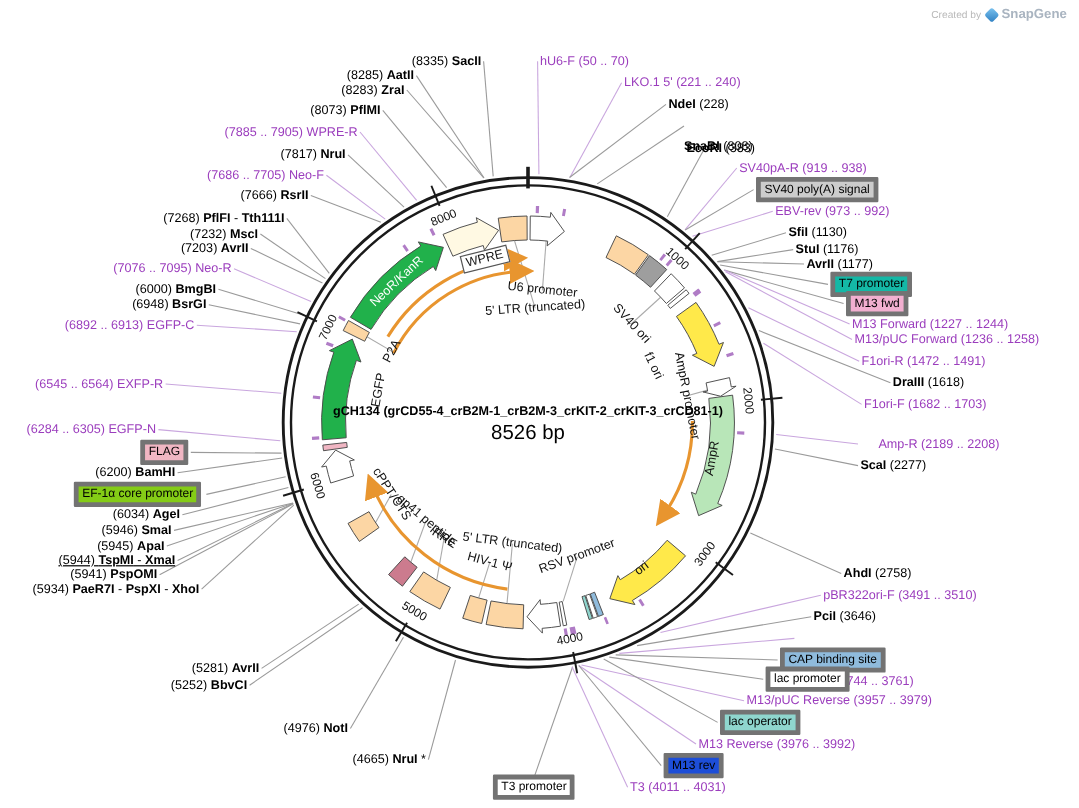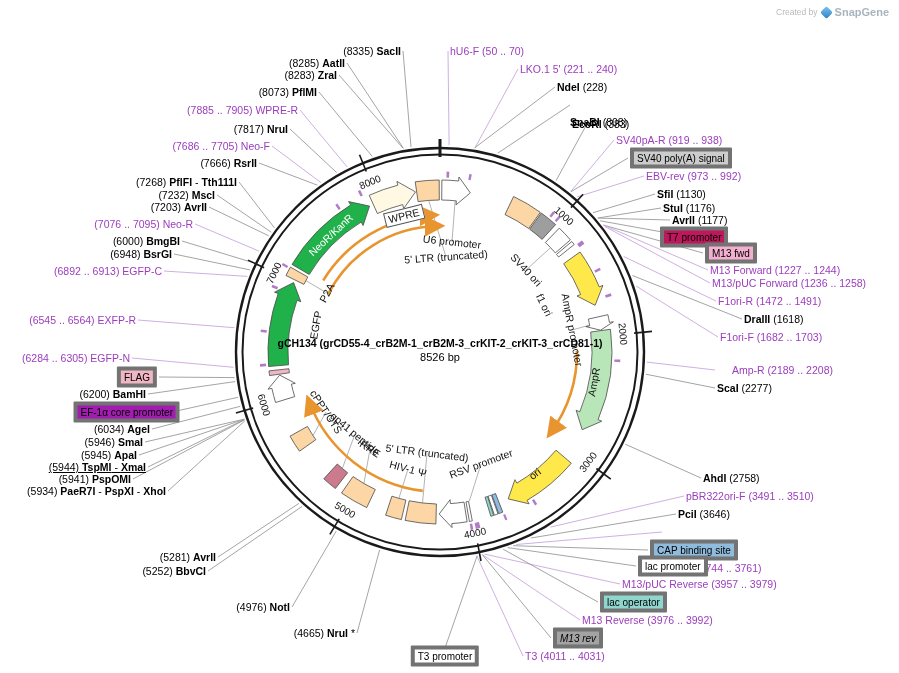--- a/index.html
+++ b/index.html
@@ -11,21 +11,21 @@
   .lbl{position:absolute;white-space:nowrap;font-size:10.5px;color:#000;line-height:12px;z-index:3}
   .lbl .b{font-weight:bold}
   .lbl.purple{color:#9B3DBD}
   .lbl.boxed{border:4px solid #737373;padding:0 3px;line-height:13px;font-size:10px;background:#fff;border-radius:1px}
   .inner{position:absolute;white-space:nowrap;font-size:10.5px;color:#111;line-height:11px;z-index:2}
   .inner.boxed2{background:#fff;border:1px solid #555;padding:0 3px;line-height:13px}
   .inner.white{color:#fff}
   .poslbl{position:absolute;white-space:nowrap;font-size:10px;color:#111;z-index:2}
   #center-title{position:absolute;left:440px;top:337px;transform:translateX(-50%);text-align:center;z-index:4}
   .ptitle{font-size:10.5px;font-weight:bold;white-space:nowrap;color:#000}
-  .psize{font-size:11px;margin-top:2px;color:#000}
+  .psize{font-size:17px;margin-top:2px;color:#000}
   #watermark{position:absolute;top:6px;right:10px;display:flex;align-items:center;gap:4px;z-index:5}
   .wm-created{font-size:8.5px;color:#b9b9b9}
   .wm-gem{width:9px;height:9px;background:linear-gradient(135deg,#7cc4f0,#2e7fc2);transform:rotate(45deg);border-radius:2px;display:inline-block}
   .wm-brand{font-size:11px;color:#a9b4c0;font-weight:bold}
 </style>
 </head>
 <body>
 
 <div id="canvas">
   <svg id="map-svg" width="899" height="673" viewBox="0 0 899 673">
@@ -207,21 +207,21 @@
       <div class="lbl" style="left: 215px; top: 195px; transform: translate(-100%, -50%);"><span class="n">(7232) </span><span class="b">MscI</span></div>
       <div class="lbl" style="left: 207px; top: 207px; transform: translate(-100%, -50%);"><span class="n">(7203) </span><span class="b">AvrII</span></div>
       <div class="lbl purple" style="left: 193px; top: 224px; transform: translate(-100%, -50%);"><span class="n">(7076 .. 7095)  Neo-R</span></div>
       <div class="lbl" style="left: 180px; top: 241px; transform: translate(-100%, -50%);"><span class="n">(6000) </span><span class="b">BmgBI</span></div>
       <div class="lbl" style="left: 172px; top: 254px; transform: translate(-100%, -50%);"><span class="n">(6948) </span><span class="b">BsrGI</span></div>
       <div class="lbl purple" style="left: 162px; top: 271px; transform: translate(-100%, -50%);"><span class="n">(6892 .. 6913)  EGFP-C</span></div>
       <div class="lbl purple" style="left: 136px; top: 320px; transform: translate(-100%, -50%);"><span class="n">(6545 .. 6564)  EXFP-R</span></div>
       <div class="lbl purple" style="left: 130px; top: 358px; transform: translate(-100%, -50%);"><span class="n">(6284 .. 6305)  EGFP-N</span></div>
       <div class="lbl boxed" style="background: rgb(240, 182, 195); left: 157px; top: 377px; transform: translate(-100%, -50%);"><span class="n">FLAG</span></div>
       <div class="lbl" style="left: 146px; top: 394px; transform: translate(-100%, -50%);"><span class="n">(6200) </span><span class="b">BamHI</span></div>
-      <div class="lbl boxed" style="background: #a21caf; left: 180px; top: 412px; transform: translate(-100%, -50%);"><span class="n">EF-1α core promoter</span></div>
+      <div class="lbl boxed" style="background: #84cc16; left: 168px; top: 412px; transform: translate(-100%, -50%);"><span class="n">EF-1α core promoter</span></div>
       <div class="lbl" style="left: 150px; top: 429px; transform: translate(-100%, -50%);"><span class="n">(6034) </span><span class="b">AgeI</span></div>
       <div class="lbl" style="left: 143px; top: 442px; transform: translate(-100%, -50%);"><span class="n">(5946) </span><span class="b">SmaI</span></div>
       <div class="lbl" style="left: 137px; top: 455px; transform: translate(-100%, -50%);"><span class="n">(5945) </span><span class="b">ApaI</span></div>
       <div class="lbl" style="left: 146px; top: 467px; transform: translate(-100%, -50%); text-decoration: underline;"><span class="n">(5944) </span><span class="b">TspMI</span><span class="n">  - </span><span class="b">XmaI</span></div>
       <div class="lbl" style="left: 131px; top: 479px; transform: translate(-100%, -50%);"><span class="n">(5941) </span><span class="b">PspOMI</span></div>
       <div class="lbl" style="left: 166px; top: 491px; transform: translate(-100%, -50%);"><span class="n">(5934) </span><span class="b">PaeR7I</span><span class="n">  - </span><span class="b">PspXI</span><span class="n">  - </span><span class="b">XhoI</span></div>
       <div class="lbl" style="left: 216px; top: 557px; transform: translate(-100%, -50%);"><span class="n">(5281) </span><span class="b">AvrII</span></div>
       <div class="lbl" style="left: 206px; top: 571px; transform: translate(-100%, -50%);"><span class="n">(5252) </span><span class="b">BbvCI</span></div>
       <div class="lbl" style="left: 290px; top: 607px; transform: translate(-100%, -50%);"><span class="n">(4976) </span><span class="b">NotI</span></div>
       <div class="lbl" style="left: 355px; top: 633px; transform: translate(-100%, -50%);"><span class="n">(4665) </span><span class="b">NruI</span><span class="n"> *</span></div>
@@ -230,39 +230,39 @@
       <div class="lbl purple" style="left: 520px; top: 69px; transform: translate(0%, -50%);"><span class="n">LKO.1 5'  (221 .. 240)</span></div>
       <div class="lbl" style="left: 557px; top: 87px; transform: translate(0%, -50%);"><span class="b">NdeI</span><span class="n">  (228)</span></div>
       <div class="lbl" style="left: 572px; top: 105px; transform: translate(0%, -50%); margin-top: 19px;"><span class="b">EcoRI</span><span class="n">  (383)</span></div>
       <div class="lbl" style="left: 570px; top: 122px; transform: translate(0%, -50%);"><span class="b">SnaBI</span><span class="n">  (808)</span></div>
       <div class="lbl purple" style="left: 616px; top: 140px; transform: translate(0%, -50%);"><span class="n">SV40pA-R  (919 .. 938)</span></div>
       <div class="lbl boxed" style="background: rgb(204, 204, 204); left: 630px; top: 158px; transform: translate(0%, -50%);"><span class="n">SV40 poly(A) signal</span></div>
       <div class="lbl purple" style="left: 646px; top: 176px; transform: translate(0%, -50%);"><span class="n">EBV-rev  (973 .. 992)</span></div>
       <div class="lbl" style="left: 657px; top: 194px; transform: translate(0%, -50%);"><span class="b">SfiI</span><span class="n">  (1130)</span></div>
       <div class="lbl" style="left: 663px; top: 208px; transform: translate(0%, -50%);"><span class="b">StuI</span><span class="n">  (1176)</span></div>
       <div class="lbl" style="left: 672px; top: 220px; transform: translate(0%, -50%);"><span class="b">AvrII</span><span class="n">  (1177)</span></div>
-      <div class="lbl boxed" style="background: #be185d; left: 660px; top: 237px; transform: translate(0%, -50%);"><span class="n">T7 promoter</span></div>
+      <div class="lbl boxed" style="background: #14b8a6; left: 692px; top: 237px; transform: translate(0%, -50%);"><span class="n">T7 promoter</span></div>
       <div class="lbl boxed" style="background: rgb(242, 175, 208); left: 705px; top: 253px; transform: translate(0%, -50%);"><span class="n">M13 fwd</span></div>
       <div class="lbl purple" style="left: 710px; top: 270px; transform: translate(0%, -50%);"><span class="n">M13 Forward  (1227 .. 1244)</span></div>
       <div class="lbl purple" style="left: 712px; top: 283px; transform: translate(0%, -50%);"><span class="n">M13/pUC Forward  (1236 .. 1258)</span></div>
       <div class="lbl purple" style="left: 718px; top: 301px; transform: translate(0%, -50%);"><span class="n">F1ori-R  (1472 .. 1491)</span></div>
       <div class="lbl" style="left: 744px; top: 319px; transform: translate(0%, -50%);"><span class="b">DraIII</span><span class="n">  (1618)</span></div>
       <div class="lbl purple" style="left: 720px; top: 337px; transform: translate(0%, -50%);"><span class="n">F1ori-F  (1682 .. 1703)</span></div>
       <div class="lbl purple" style="left: 717px; top: 370px; transform: translate(0%, -50%); margin-left: 15px;"><span class="n">Amp-R  (2189 .. 2208)</span></div>
       <div class="lbl" style="left: 717px; top: 388px; transform: translate(0%, -50%);"><span class="b">ScaI</span><span class="n">  (2277)</span></div>
       <div class="lbl" style="left: 703px; top: 478px; transform: translate(0%, -50%);"><span class="b">AhdI</span><span class="n">  (2758)</span></div>
       <div class="lbl purple" style="left: 686px; top: 496px; transform: translate(0%, -50%);"><span class="n">pBR322ori-F  (3491 .. 3510)</span></div>
       <div class="lbl" style="left: 678px; top: 514px; transform: translate(0%, -50%);"><span class="b">PciI</span><span class="n">  (3646)</span></div>
       <div class="lbl purple" style="left: 664px; top: 532px; transform: translate(0%, -50%); margin-top: 36px;"><span class="n">L4440  (3744 .. 3761)</span></div>
       <div class="lbl boxed" style="background: rgb(143, 187, 220); left: 650px; top: 550px; transform: translate(0%, -50%);"><span class="n">CAP binding site</span></div>
       <div class="lbl boxed" style="background: rgb(255, 255, 255); left: 638px; top: 566px; transform: translate(0%, -50%);"><span class="n">lac promoter</span></div>
       <div class="lbl purple" style="left: 622px; top: 584px; transform: translate(0%, -50%);"><span class="n">M13/pUC Reverse  (3957 .. 3979)</span></div>
       <div class="lbl boxed" style="background: rgb(143, 214, 206); left: 600px; top: 602px; transform: translate(0%, -50%);"><span class="n">lac operator</span></div>
       <div class="lbl purple" style="left: 582px; top: 620px; transform: translate(0%, -50%);"><span class="n">M13 Reverse  (3976 .. 3992)</span></div>
-      <div class="lbl boxed" style="background: #a3a3a3; left: 553px; top: 638px; transform: translate(0%, -50%); font-style: italic;"><span class="n">M13 rev</span></div>
+      <div class="lbl boxed" style="background: #1d4ed8; left: 553px; top: 638px; transform: translate(0%, -50%);"><span class="n">M13 rev</span></div>
       <div class="lbl purple" style="left: 525px; top: 656px; transform: translate(0%, -50%);"><span class="n">T3  (4011 .. 4031)</span></div>
     </div>
 
   <div id="center-title">
     <div class="ptitle">gCH134 (grCD55-4_crB2M-1_crB2M-3_crKIT-2_crKIT-3_crCD81-1)</div>
     <div class="psize">8526 bp</div>
   </div>
 
   <div id="watermark">
     <span class="wm-created">Created by</span>

